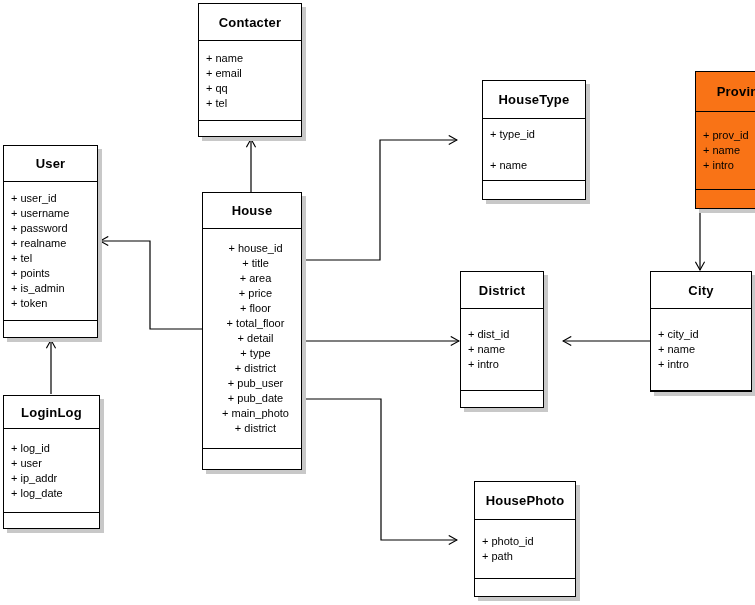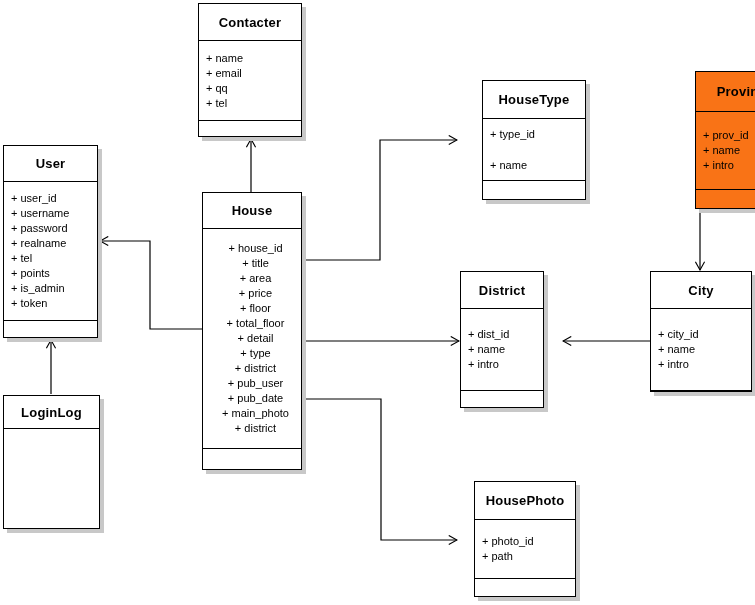--- a/index.html
+++ b/index.html
@@ -97,20 +97,26 @@
         <div class="entity-attr">+ realname</div>
         <div class="entity-attr">+ tel</div>
         <div class="entity-attr">+ points</div>
         <div class="entity-attr">+ is_admin</div>
         <div class="entity-attr">+ token</div>
       </div>
       <div class="entity-footer"></div>
     </div>
     <div class="entity" style="left: 3px; top: 395px; width: 97px; height: 134px; background: rgb(255, 255, 255); justify-content: flex-end;">
       <div class="entity-title" style="height: 33px;">LoginLog</div>
+      <div class="entity-attrs" style="height: 84px;">
+        <div class="entity-attr">+ log_id</div>
+        <div class="entity-attr">+ user</div>
+        <div class="entity-attr">+ ip_addr</div>
+        <div class="entity-attr">+ log_date</div>
+      </div>
       <div class="entity-footer"></div>
     </div>
     <div class="entity" style="left: 202px; top: 192px; width: 100px; height: 278px; background: rgb(255, 255, 255);">
       <div class="entity-title" style="height: 36px;">House</div>
       <div class="entity-attrs" style="height: 220px; align-items: center;">
         <div class="entity-attr">+ house_id</div>
         <div class="entity-attr">+ title</div>
         <div class="entity-attr">+ area</div>
         <div class="entity-attr">+ price</div>
         <div class="entity-attr">+ floor</div>

